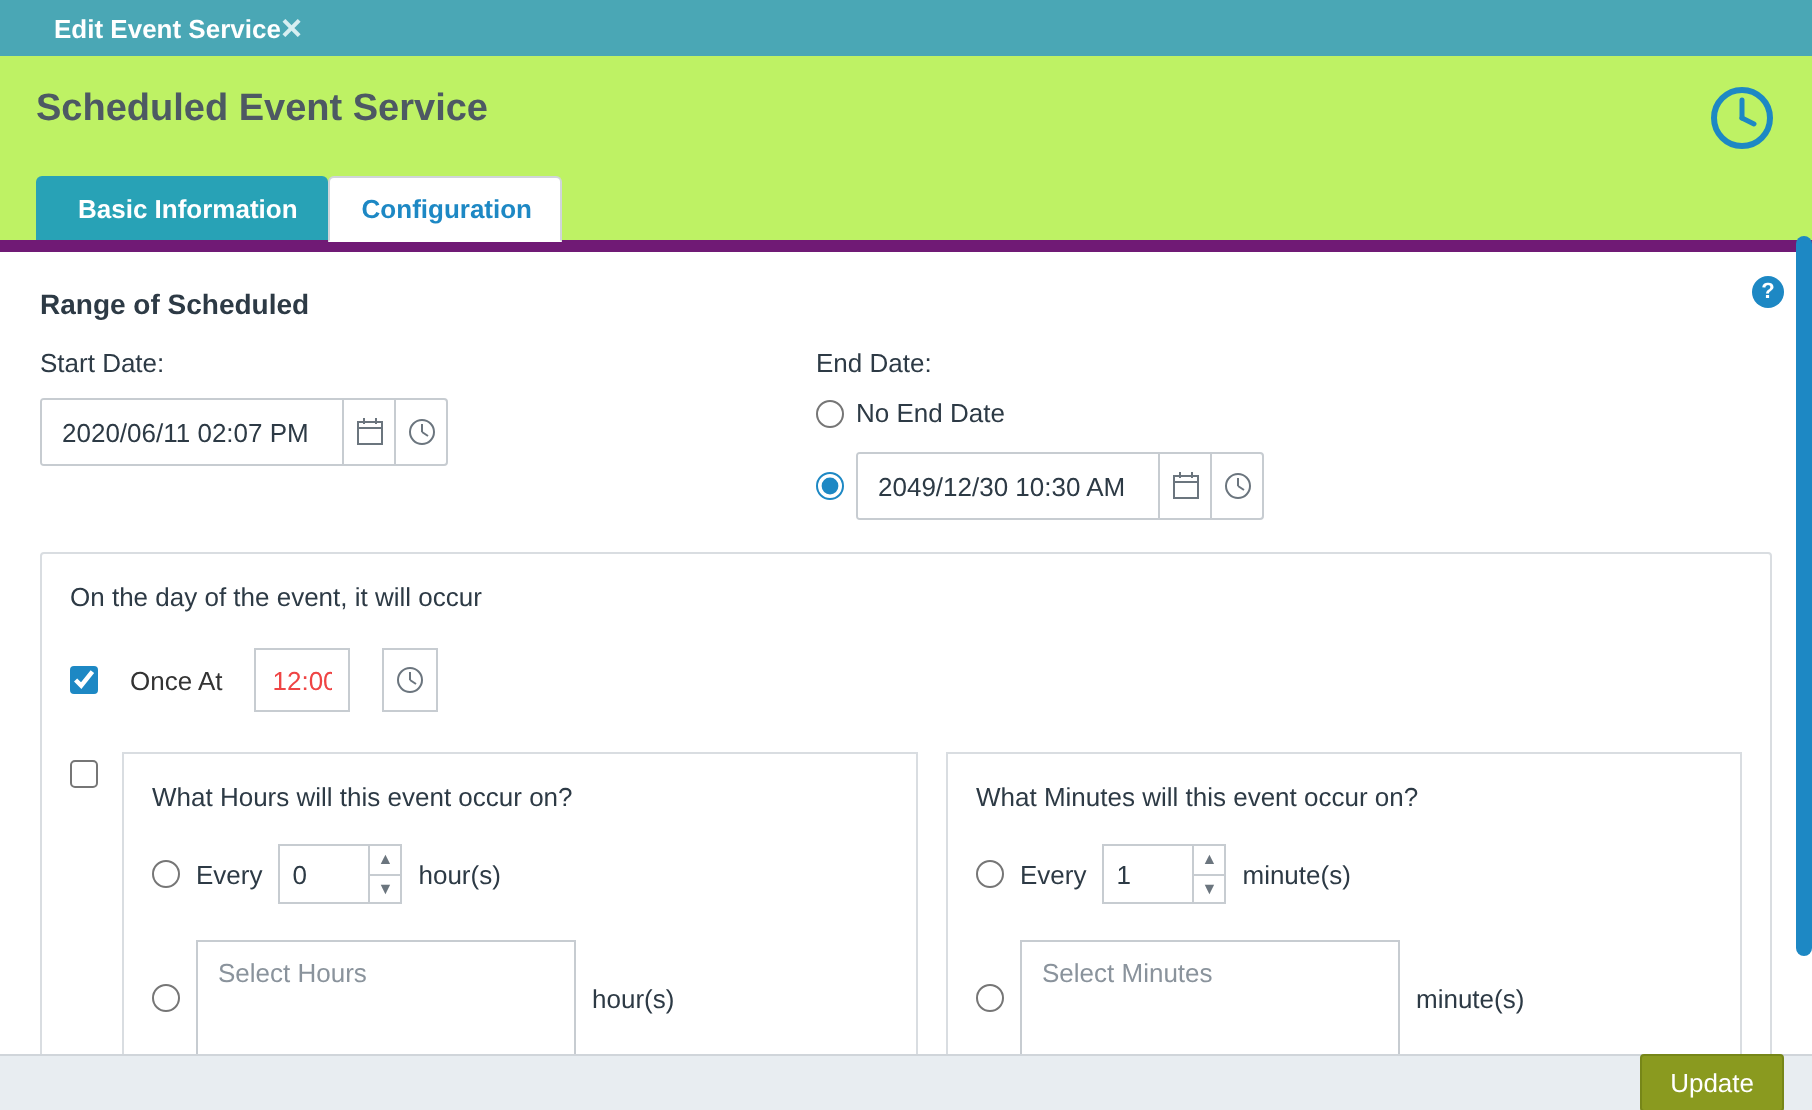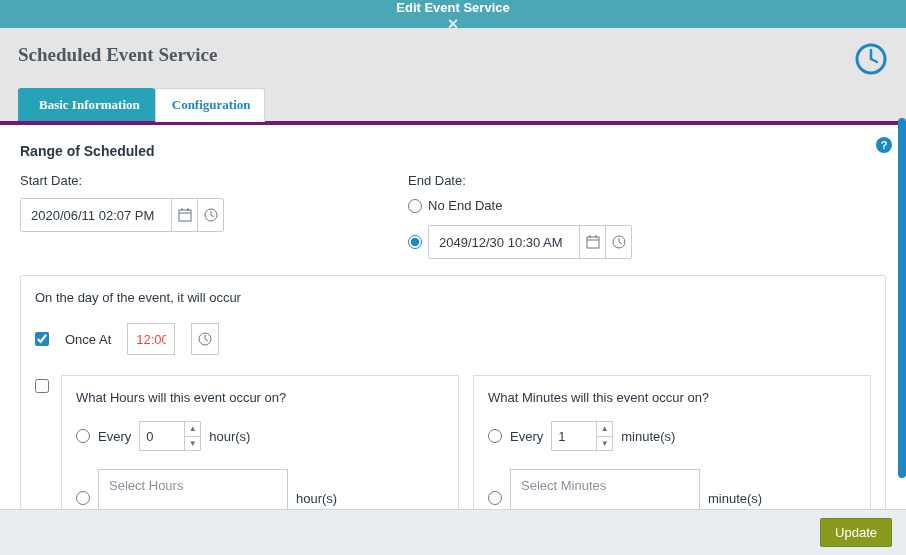--- a/index.html
+++ b/index.html
@@ -15,34 +15,32 @@
   }
   .titlebar {
     background: #4aa7b5;
     color: #fff;
     height: 28px;
     display: flex;
     align-items: center;
     padding: 0 27px;
     font-size: 13px;
     font-weight: 600;
-    flex-direction: column;
   }
   .titlebar .close {
     font-size: 18px;
     color: #d7eef1;
     cursor: pointer;
     line-height: 1;
   }
   .header-area {
-    background: #e5e5e5;
+    background: #bef264;
     padding: 16px 18px 0 18px;
-    border-bottom: 4px solid #701a75;
+    border-bottom: 6px solid #701a75;
     position: relative;
-    font-family: Liberation Serif, serif;
   }
   .page-title {
     font-size: 19px;
     font-weight: 700;
     color: #4d5963;
     margin-bottom: 22px;
   }
   .clock-icon-big {
     position: absolute;
     right: 18px;
@@ -254,21 +252,21 @@
     padding: 8px 10px;
     color: #8a939c;
     font-size: 13px;
     cursor: pointer;
   }
   .footer {
     position: absolute;
     bottom: 0;
     left: 0;
     right: 0;
-    height: 46px;
+    height: 28px;
     background: #e8edf1;
     display: flex;
     align-items: center;
     justify-content: flex-end;
     padding: 12px 14px;
     border-top: 1px solid #d0d5da;
   }
   .btn-update {
     background: #8a9a1f;
     color: #fff;

